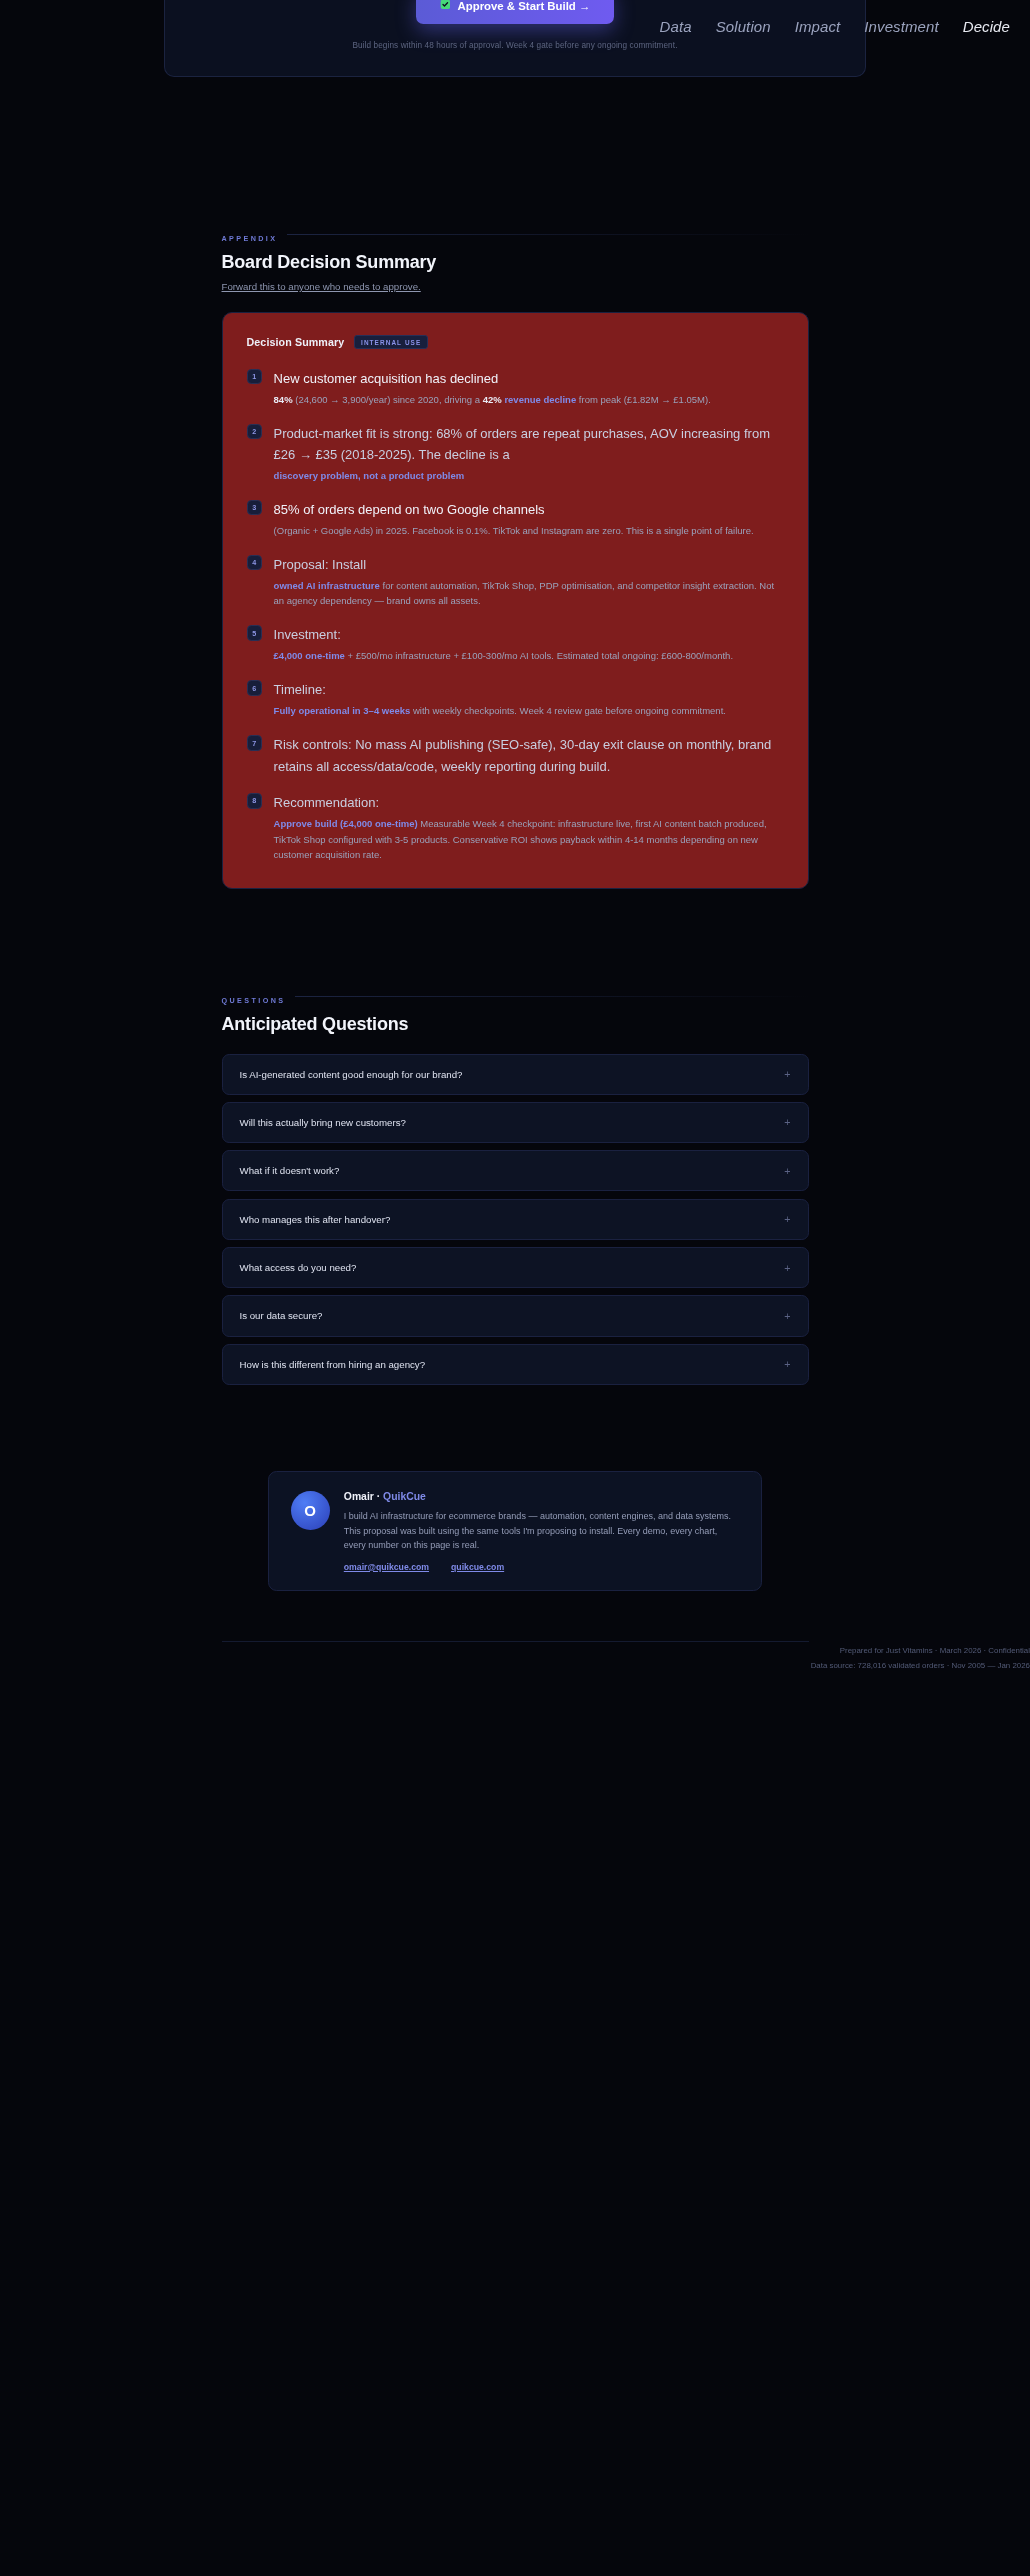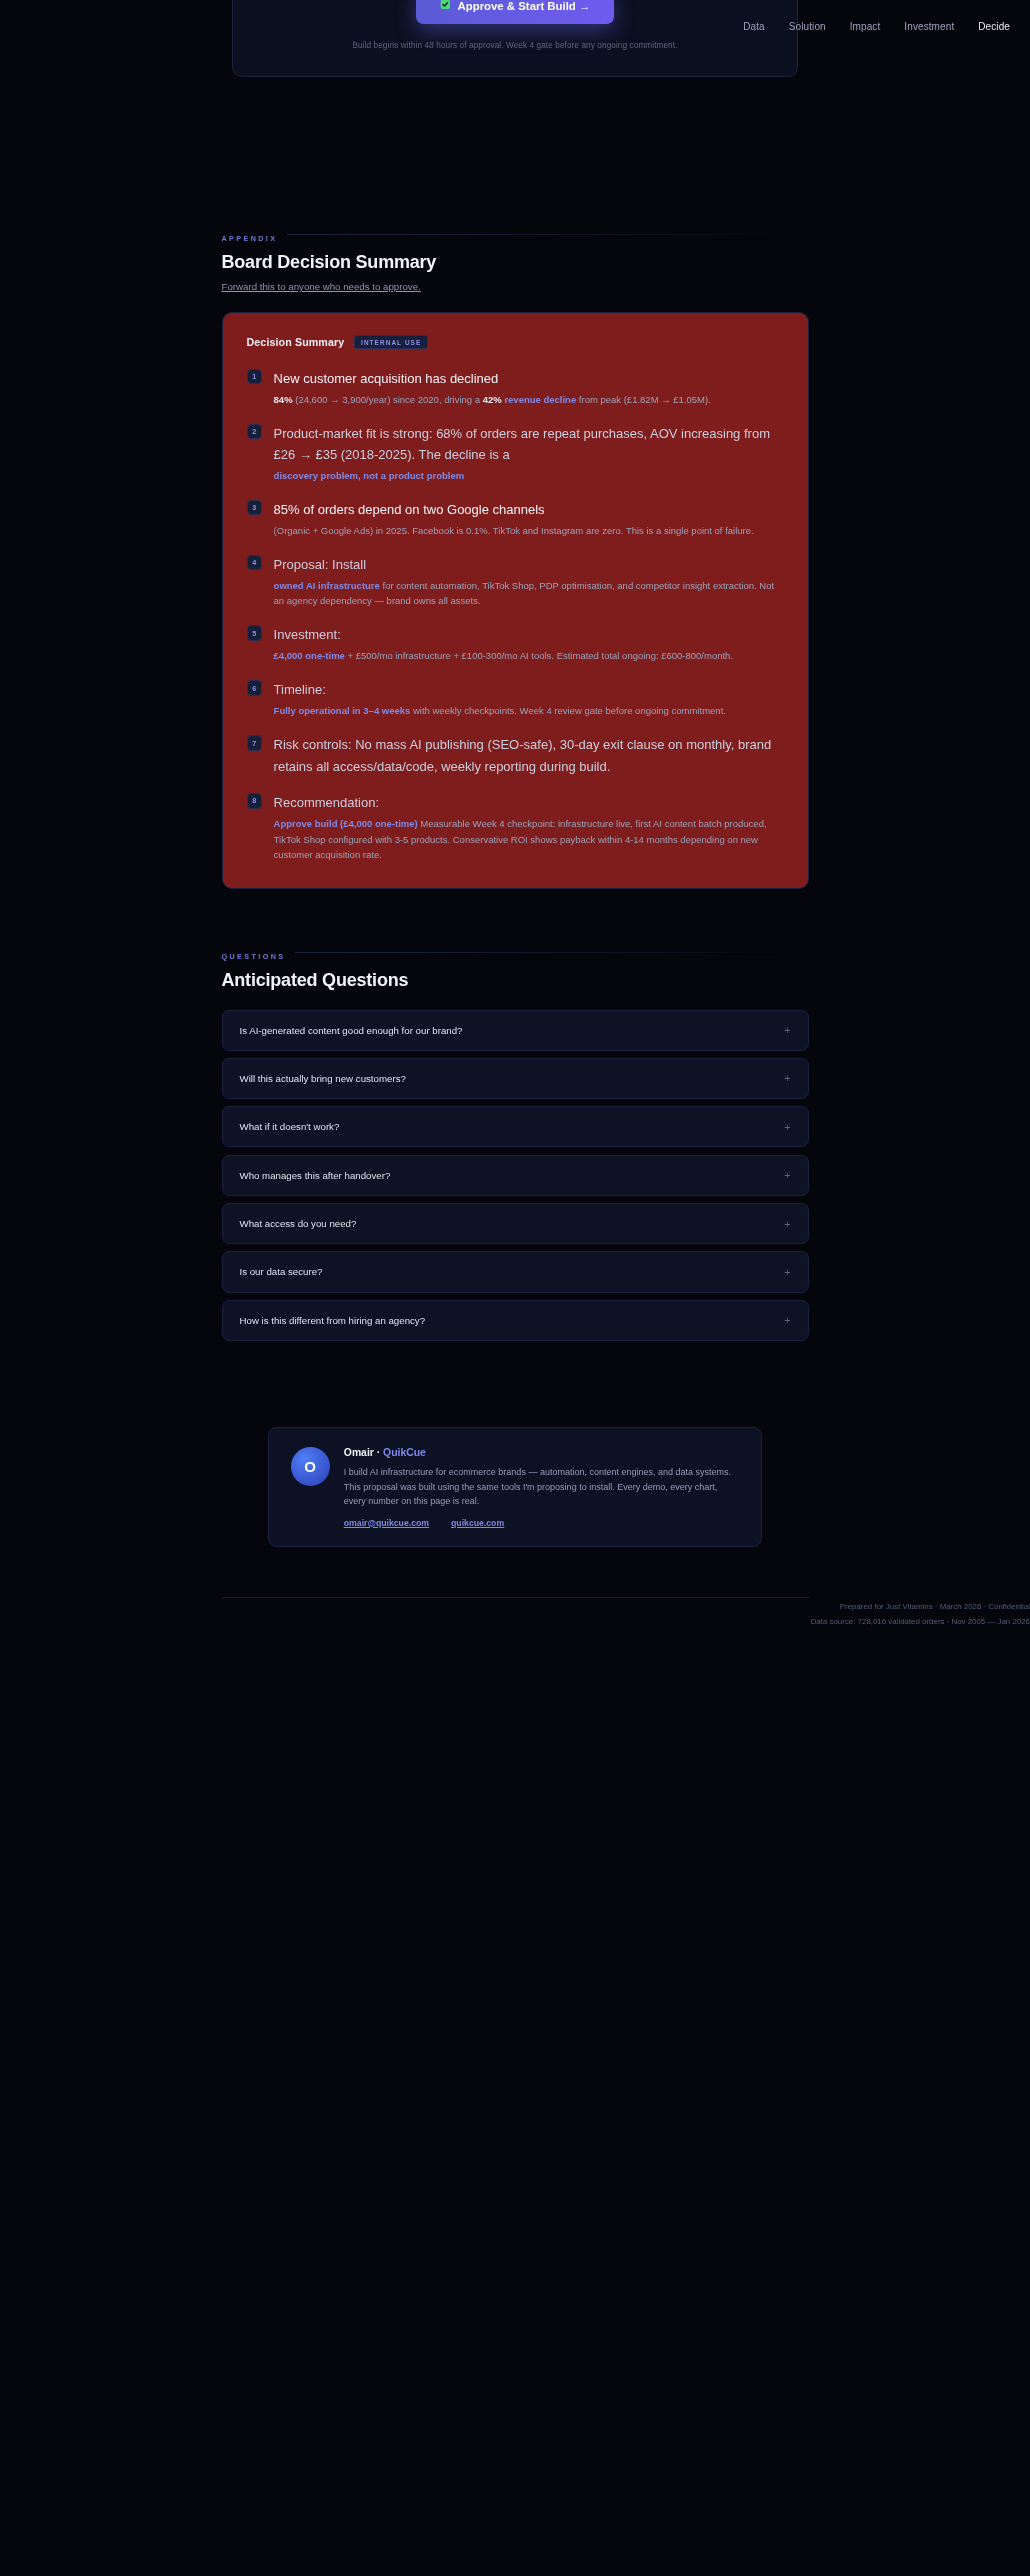--- a/index.html
+++ b/index.html
@@ -17,38 +17,39 @@
     top: 0; left: 0; right: 0;
     height: 52px;
     display: flex;
     align-items: center;
     justify-content: flex-end;
     padding-right: 20px;
     gap: 24px;
     z-index: 50;
   }
   .topnav .nav-item {
-    font-size: 10px;
+    font-size: 15px;
     letter-spacing: 0.1px;
     color: #9aa2bd;
     cursor: pointer;
+    font-style: italic;
   }
   .topnav .nav-item.active { color: #e8eaf2; }
 
   
   .page {
     width: 587px;
     margin: 0 auto;
     padding-top: 0;
   }
 
   
   .approve-card {
     position: relative;
-    width: 566px;
+    width: 702px;
     margin: 0 auto;
     background: #0b1020;
     border: 0.7px solid #1b2340;
     border-top: none;
     border-radius: 0 0 10px 10px;
     padding: 0 29px 26px 29px;
     text-align: center;
   }
   .approve-btn {
     display: inline-flex;
@@ -166,21 +167,21 @@
     font-size: 9.5px;
     line-height: 1.62;
     color: #9aa2bb;
   }
   .stat-inline {
     color: #e9ebf5;
     font-weight: bold;
   }
 
   
-  .questions { margin-top: 63px; }
+  .questions { margin-top: 107px; }
   .q-list { margin-top: 18.6px; }
   .q-row {
     background: #0d1324;
     border: 0.7px solid #1a2140;
     border-radius: 7.2px;
     padding: 13.6px 17px;
     margin-bottom: 7.2px;
     display: flex;
     align-items: center;
     justify-content: space-between;

